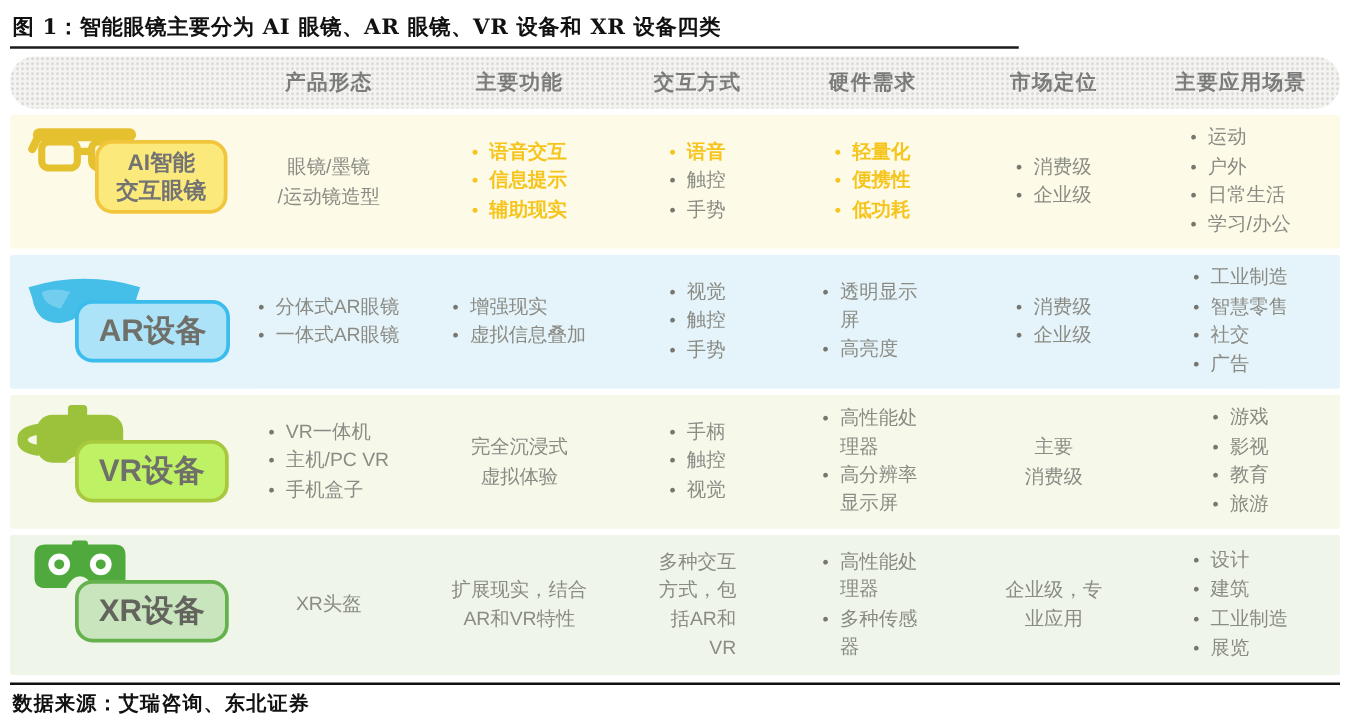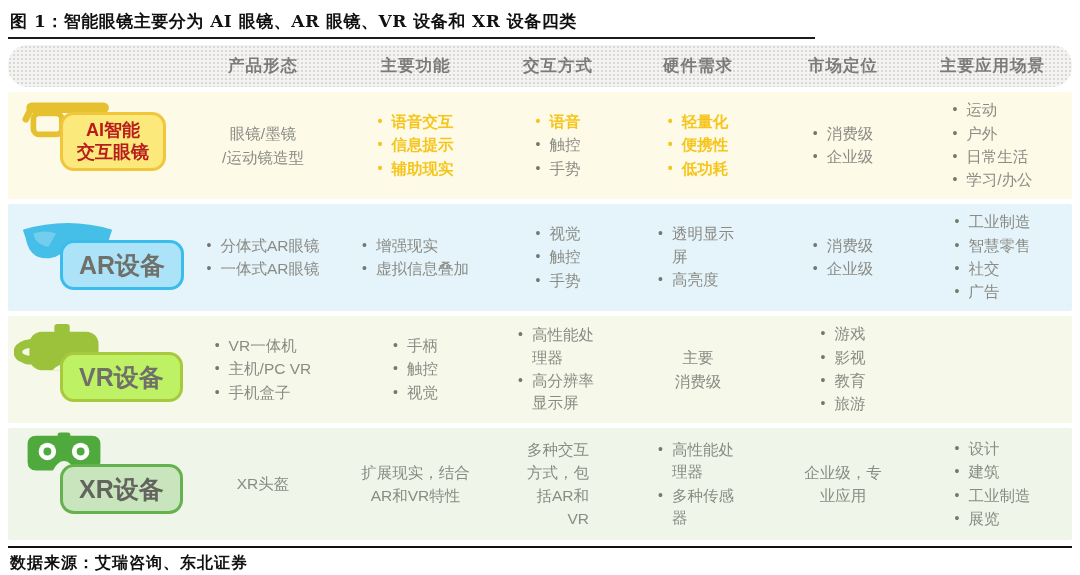--- a/index.html
+++ b/index.html
@@ -79,21 +79,21 @@
         <div class="cell label-cell">
           <span class="row-icon" style="left: 14px; top: 8px;"><svg width="95" height="46" viewBox="0 0 100 48">
       <g fill="none" stroke="#E6C12F" stroke-linecap="round">
         <path d="M10 8 H86" stroke-width="11"></path>
         <path d="M10 8 L4 20" stroke-width="7"></path>
         <rect x="12" y="14" width="30" height="22" rx="6" stroke-width="6"></rect>
         <rect x="54" y="14" width="30" height="22" rx="6" stroke-width="6"></rect>
         <path d="M42 22 H54" stroke-width="6"></path>
       </g>
             </svg></span>
-          <span class="row-badge two-line" style="background: rgb(251, 233, 124); border-color: rgb(242, 198, 60); color: #b91c1c;">
+          <span class="row-badge two-line" style="background: rgb(251, 233, 124); border-color: rgb(242, 198, 60); color: #737373; margin-left: 16px;">
             <div>AI智能</div>
             <div>交互眼镜</div>
           </span>
         </div>
         <div class="cell col-0">
           <div class="plain center">
             <div>眼镜/墨镜</div>
             <div>/运动镜造型</div>
           </div>
         </div>
@@ -293,20 +293,26 @@
             </li>
             <li>
               <span class="dot">•</span>
               <span class="btxt">主机/PC VR</span>
             </li>
             <li>
               <span class="dot">•</span>
               <span class="btxt">手机盒子</span>
             </li>
           </ul>
+        </div>
+        <div class="cell col-1">
+          <div class="plain center">
+            <div>完全沉浸式</div>
+            <div>虚拟体验</div>
+          </div>
         </div>
         <div class="cell col-2">
           <ul class="blist">
             <li>
               <span class="dot">•</span>
               <span class="btxt">手柄</span>
             </li>
             <li>
               <span class="dot">•</span>
               <span class="btxt">触控</span>

